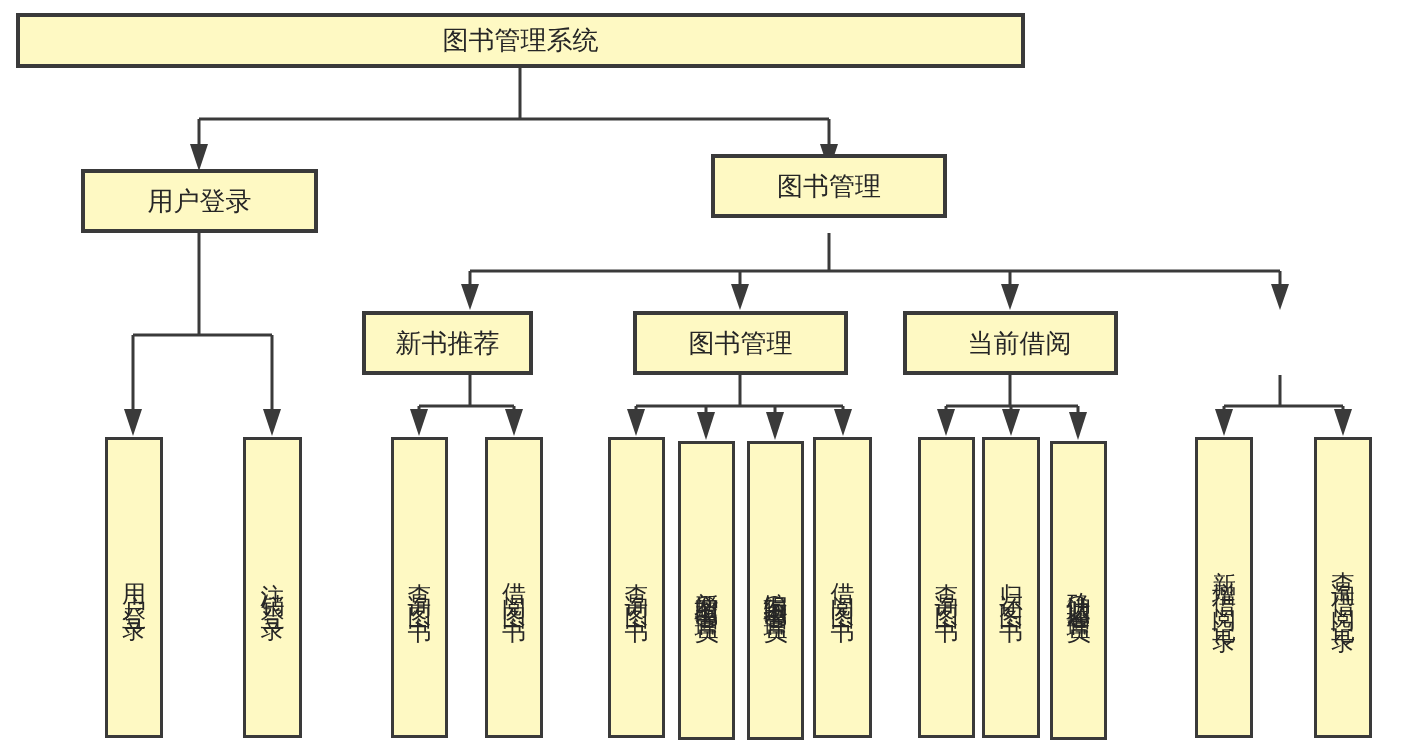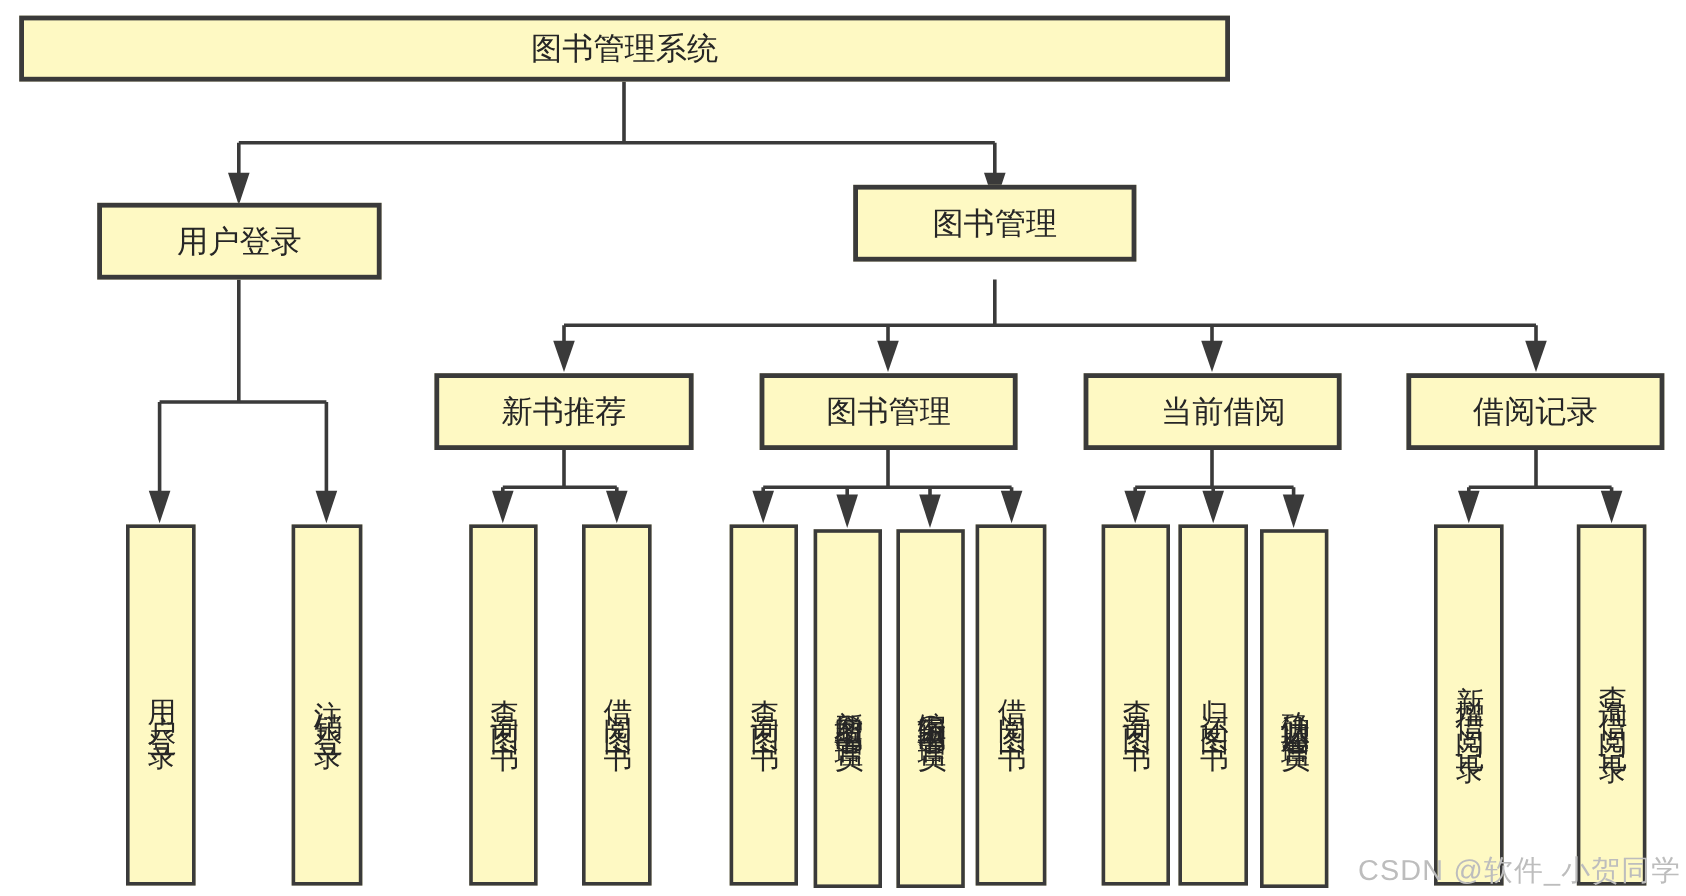--- a/index.html
+++ b/index.html
@@ -85,31 +85,28 @@
     <span>图书管理系统</span>
   </div>
 
   <div class="node" style="left:81px;top:169px;width:237px;height:64px;">
     <span>用户登录</span>
   </div>
   <div class="node" style="left:711px;top:154px;width:236px;height:64px;text-align:center;">
     <span>图书管理</span>
   </div>
 
-  <div class="node" style="left:362px;top:311px;width:216px;height:64px;text-align:right;">
+  <div class="node" style="left:362px;top:311px;width:171px;height:64px;text-align:right;">
     <span>新书推荐</span>
   </div>
   <div class="node" style="left:633px;top:311px;width:215px;height:64px;">
     <span>图书管理</span>
   </div>
   <div class="node" style="left:903px;top:311px;width:215px;height:64px;padding-left:18px;">
     <span>当前借阅</span>
-  </div>
-  <div class="node" style="left:1172px;top:311px;width:215px;height:64px;">
-    <span>借阅记录</span>
   </div>
 
   <div class="node leaf v ls-short" style="left:105px;top:437px;width:58px;height:301px;">
     <span>用户登录</span>
   </div>
   <div class="node leaf v ls-short" style="left:243px;top:437px;width:59px;height:301px;">
     <span>注销登录</span>
   </div>
 
   <div class="node leaf v ls-short" style="left:391px;top:437px;width:57px;height:301px;">
@@ -142,14 +139,13 @@
     <span>确认归还（管理员）</span>
   </div>
 
   <div class="node leaf v ls-mid" style="left:1195px;top:437px;width:58px;height:301px;">
     <span>新增借阅记录</span>
   </div>
   <div class="node leaf v ls-mid" style="left:1314px;top:437px;width:58px;height:301px;">
     <span>查询借阅记录</span>
   </div>
 
-  <div class="watermark">CSDN @软件_小贺同学</div>
 </div>
 
 </body></html>

